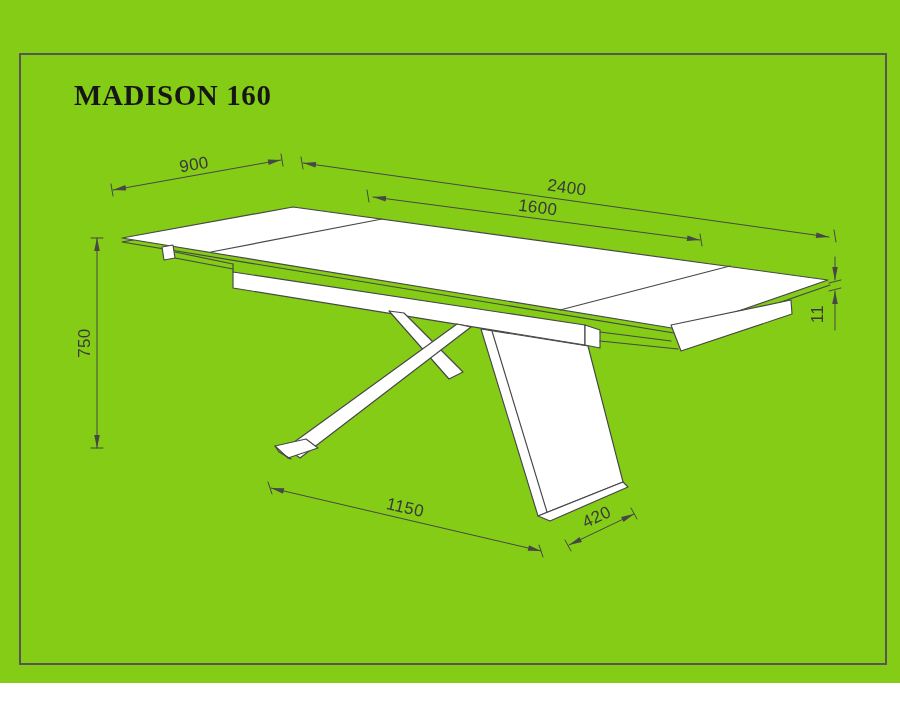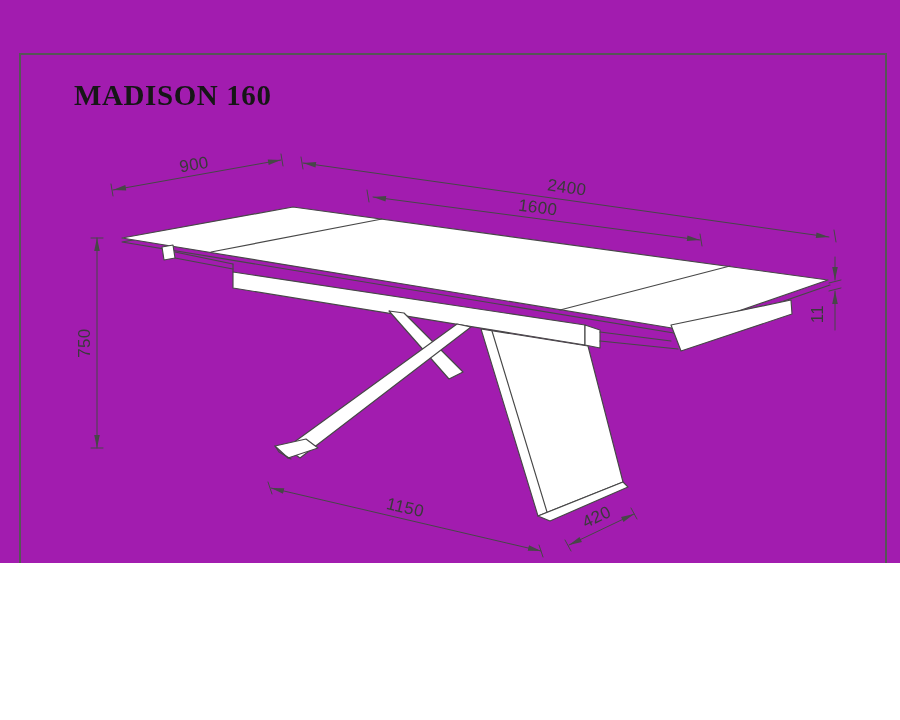--- a/index.html
+++ b/index.html
@@ -1,19 +1,19 @@
 <!DOCTYPE html>
 <html><head>
 <meta charset="utf-8">
 <style>
   html,body{margin:0;padding:0;background:#ffffff;}
   .stage{
     position:relative;
-    width:900px;height:563px;
-    background:#a21caf;
+    width:900px;height:683px;
+    background:#84cc16;
     font-family:"Liberation Sans",sans-serif;
     overflow:hidden;
   }
   svg{display:block;}
   .frame{fill:none;stroke:#565656;stroke-width:2;}
   .struct{fill:#ffffff;stroke:#474747;stroke-width:1.15;stroke-linejoin:round;}
   .strline{fill:none;stroke:#474747;stroke-width:1.15;stroke-linejoin:round;stroke-linecap:round;}
   .dim{fill:none;stroke:#474747;stroke-width:1;stroke-linecap:round;}
   .tick{fill:none;stroke:#474747;stroke-width:1;stroke-linecap:round;}
   .dimlabel{

